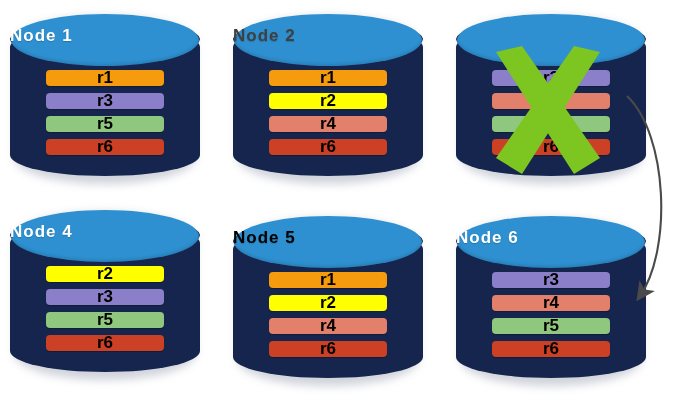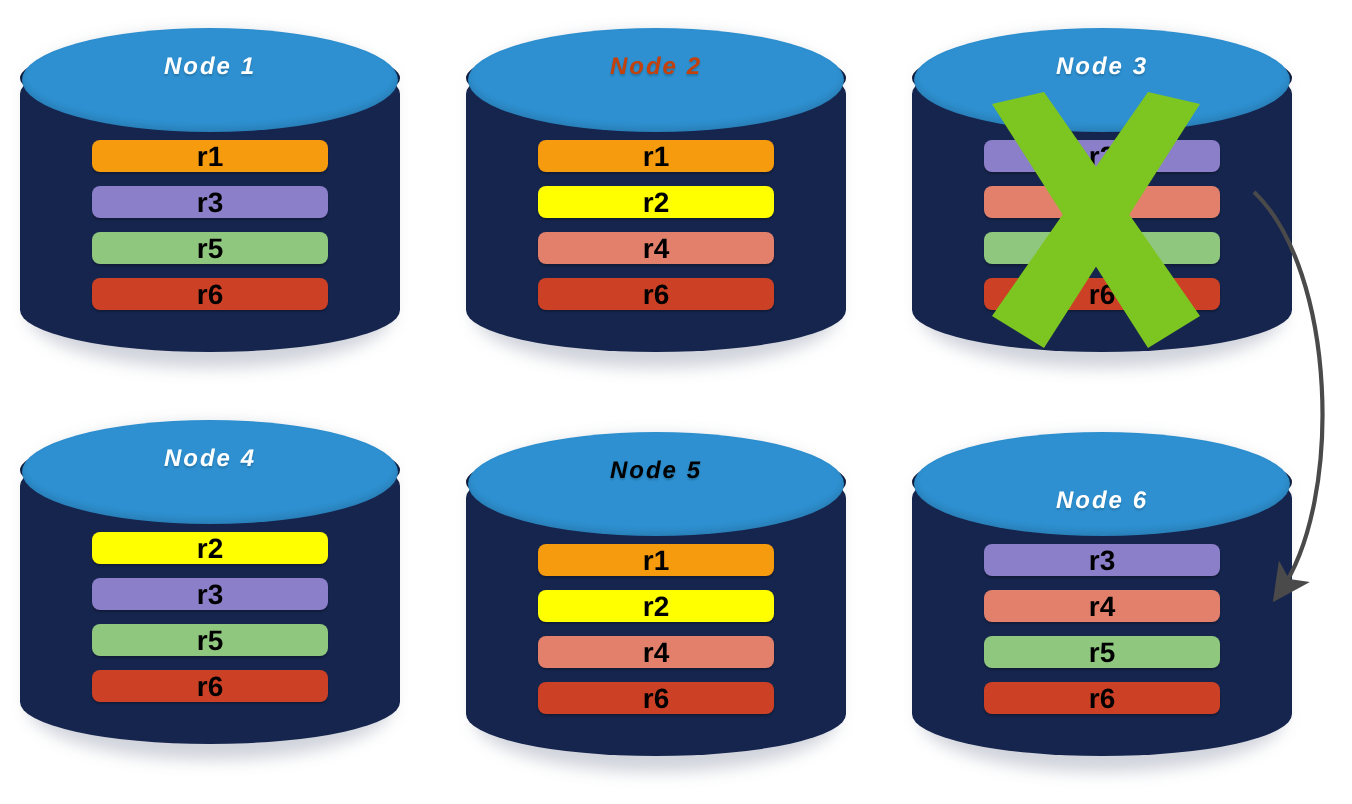--- a/index.html
+++ b/index.html
@@ -57,45 +57,44 @@
     height: 52px;
     border-radius: 50%;
     background: #2e90d0;
     box-shadow: inset 0 -2px 3px rgba(0,0,0,0.12);
   }
   .node-label {
     position: absolute;
     left: 0;
     top: 18px;
     width: 190px;
-    text-align: center;
+    text-align: left;
     color: #ffffff;
-    font-size: 12px;
+    font-size: 17px;
     font-weight: bold;
     letter-spacing: 1px;
     z-index: 4;
     text-shadow: 0 1px 1px rgba(0,0,0,0.18);
-    font-style: italic;
   }
 
   
   .bars {
     position: absolute;
     left: 36px;
     top: 62px;
     width: 118px;
     z-index: 3;
   }
   .bar {
     position: relative;
     height: 16px;
     margin-bottom: 7px;
     border-radius: 4px;
     text-align: center;
-    font-size: 14px;
+    font-size: 17px;
     font-weight: bold;
     line-height: 16px;
     color: #000000;
     box-shadow: 0 1px 1px rgba(0,0,0,0.25);
   }
   .bar:last-child { margin-bottom: 0; }
 
   
   .cross {
     position: absolute;
@@ -129,33 +128,32 @@
           <div class="bar" style="background: rgb(245, 155, 13); color: rgb(0, 0, 0);">r1</div>
           <div class="bar" style="background: rgb(139, 127, 201); color: rgb(0, 0, 0);">r3</div>
           <div class="bar" style="background: rgb(143, 199, 126); color: rgb(0, 0, 0);">r5</div>
           <div class="bar" style="background: rgb(204, 65, 37); color: rgb(0, 0, 0);">r6</div>
         </div>
       </div>
       <div class="node" style="left: 233px; top: 8px;">
         <div class="cyl-shadow"></div>
         <div class="cyl-body" style="background: rgb(22, 37, 77);"></div>
         <div class="cyl-top" style="background: rgb(46, 144, 208);"></div>
-        <div class="node-label" style="color: #c2410c;">Node 2</div>
+        <div class="node-label" style="color: #404040;">Node 2</div>
         <div class="bars">
           <div class="bar" style="background: rgb(245, 155, 13); color: rgb(0, 0, 0);">r1</div>
           <div class="bar" style="background: rgb(255, 255, 0); color: rgb(0, 0, 0);">r2</div>
           <div class="bar" style="background: rgb(226, 128, 108); color: rgb(0, 0, 0);">r4</div>
           <div class="bar" style="background: rgb(204, 65, 37); color: rgb(0, 0, 0);">r6</div>
         </div>
       </div>
       <div class="node" style="left: 456px; top: 8px;">
         <div class="cyl-shadow"></div>
         <div class="cyl-body" style="background: rgb(22, 37, 77);"></div>
         <div class="cyl-top" style="background: rgb(46, 144, 208);"></div>
-        <div class="node-label" style="color: rgb(255, 255, 255);">Node 3</div>
         <div class="bars">
           <div class="bar" style="background: rgb(139, 127, 201); color: rgb(0, 0, 0);">r3</div>
           <div class="bar" style="background: rgb(226, 128, 108); color: rgb(0, 0, 0);">r4</div>
           <div class="bar" style="background: rgb(143, 199, 126); color: rgb(0, 0, 0);">r5</div>
           <div class="bar" style="background: rgb(204, 65, 37); color: rgb(0, 0, 0);">r6</div>
         </div>
         <svg class="cross" viewBox="0 0 120 130" width="120" height="130" style="left: 32px; top: 38px;">
           <path d="M8,6 L34,0 L112,112 L86,128 Z" fill="#7dc520"></path>
           <path d="M86,0 L112,6 L34,128 L8,112 Z" fill="#7dc520"></path>
         </svg>
@@ -181,21 +179,21 @@
           <div class="bar" style="background: rgb(245, 155, 13); color: rgb(0, 0, 0);">r1</div>
           <div class="bar" style="background: rgb(255, 255, 0); color: rgb(0, 0, 0);">r2</div>
           <div class="bar" style="background: rgb(226, 128, 108); color: rgb(0, 0, 0);">r4</div>
           <div class="bar" style="background: rgb(204, 65, 37); color: rgb(0, 0, 0);">r6</div>
         </div>
       </div>
       <div class="node" style="left: 456px; top: 210px;">
         <div class="cyl-shadow"></div>
         <div class="cyl-body" style="background: rgb(22, 37, 77);"></div>
         <div class="cyl-top" style="background: rgb(46, 144, 208);"></div>
-        <div class="node-label" style="color: rgb(255, 255, 255); margin-top: 15px;">Node 6</div>
+        <div class="node-label" style="color: rgb(255, 255, 255);">Node 6</div>
         <div class="bars">
           <div class="bar" style="background: rgb(139, 127, 201); color: rgb(0, 0, 0);">r3</div>
           <div class="bar" style="background: rgb(226, 128, 108); color: rgb(0, 0, 0);">r4</div>
           <div class="bar" style="background: rgb(143, 199, 126); color: rgb(0, 0, 0);">r5</div>
           <div class="bar" style="background: rgb(204, 65, 37); color: rgb(0, 0, 0);">r6</div>
         </div>
       </div>
     </div>
 
   <svg class="arrow-layer" viewBox="0 0 676 402" xmlns="http://www.w3.org/2000/svg">

